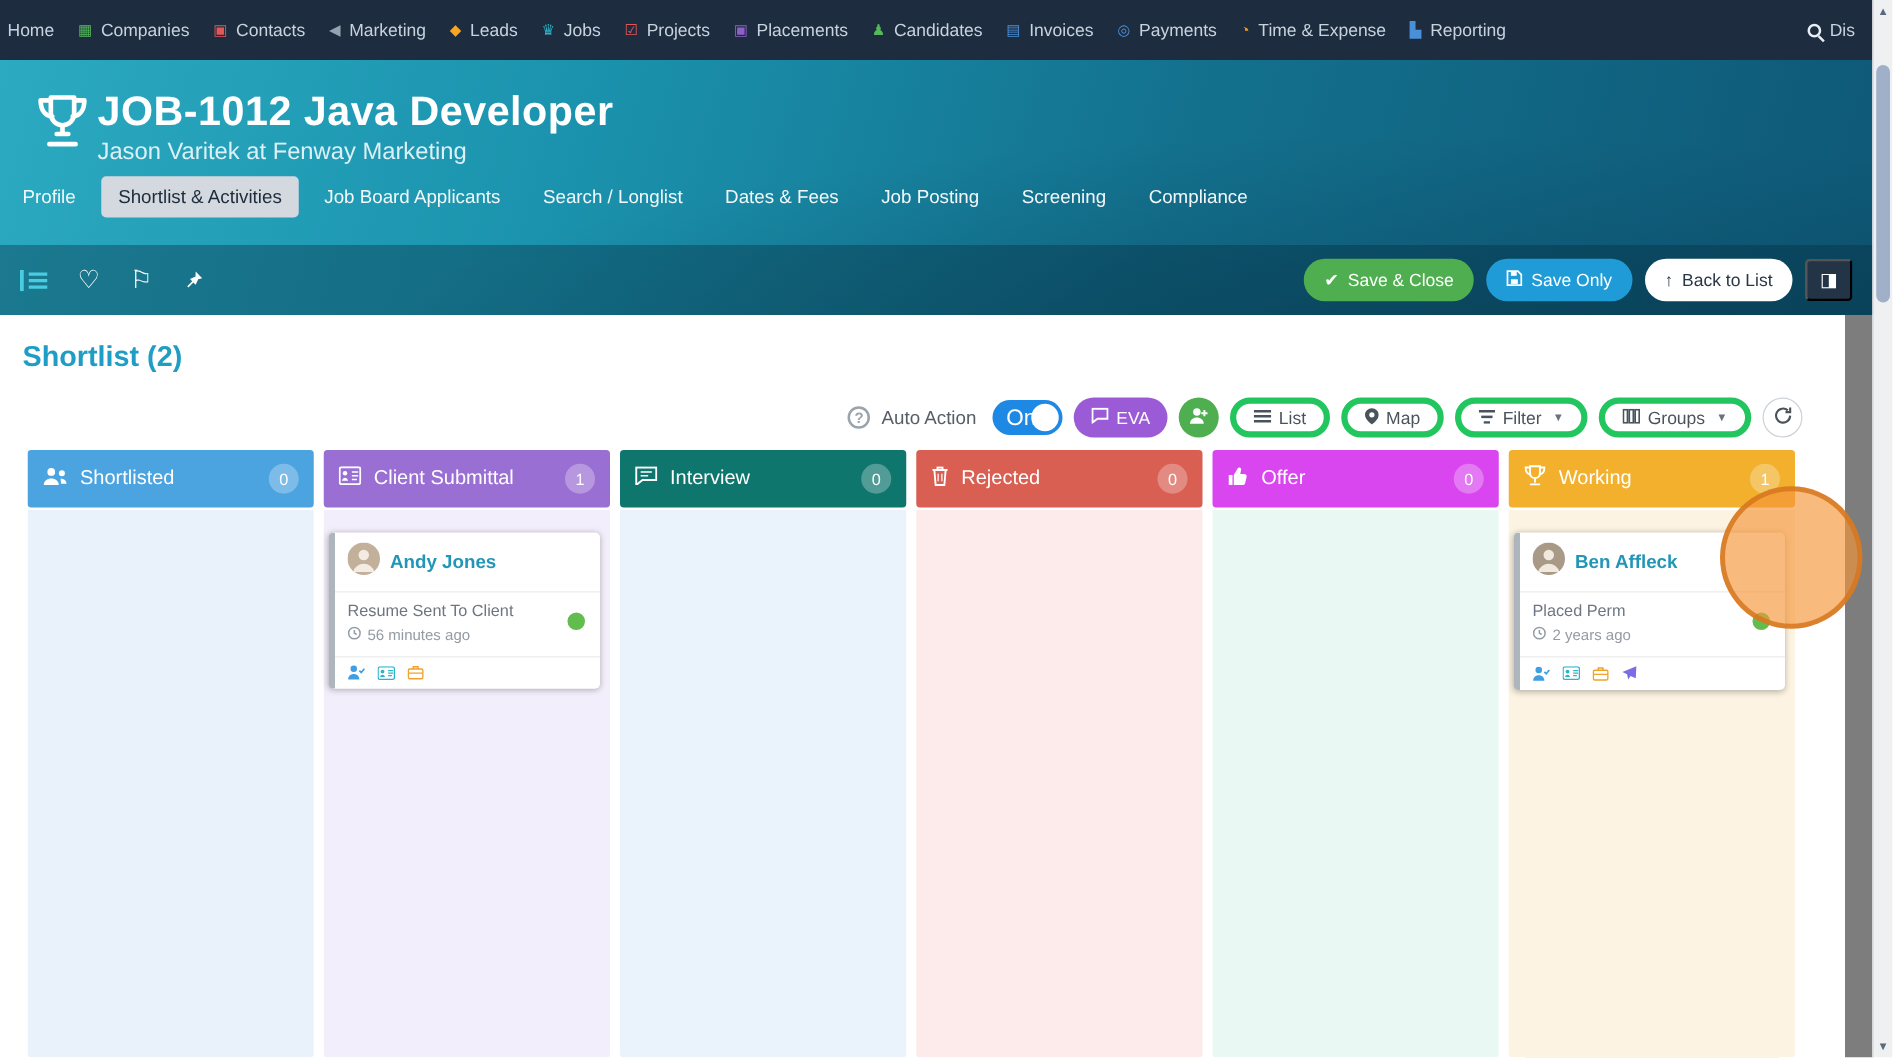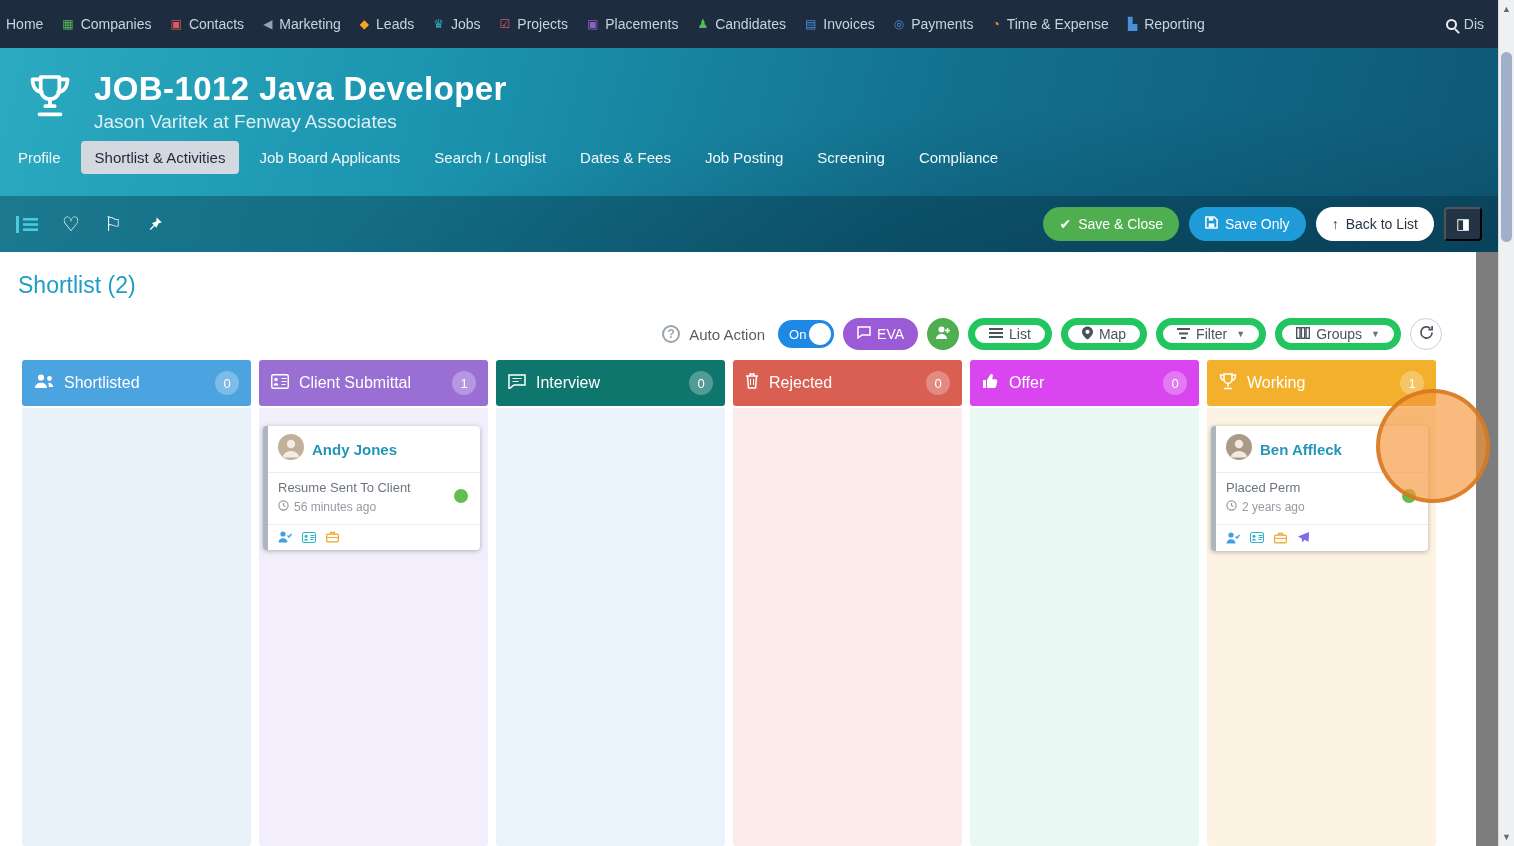--- a/index.html
+++ b/index.html
@@ -13,56 +13,56 @@
   .nav-item.last{margin-left:auto}
   .nav-ico{font-size:12px;line-height:1}
   .search-glyph{width:11px;height:11px;border:2px solid #e8eef4;border-radius:50%;position:relative;display:inline-block}
   .search-glyph::after{content:"";position:absolute;width:2px;height:6px;background:#e8eef4;left:8px;top:7px;transform:rotate(-45deg)}
 
   
   .hero{position:absolute;top:48px;left:0;right:16px;height:204px;color:#fff;
     background:linear-gradient(105deg,#2baac1 0%,#1b93ae 30%,#13718e 62%,#0e5876 100%);z-index:4}
   .hero::after{content:"";position:absolute;inset:0;pointer-events:none;
     background:radial-gradient(ellipse at 75% 130%,rgba(0,30,50,.30),transparent 55%)}
-  .hero-main{display:flex;align-items:flex-start;gap:16px;padding:22px 0 0 22px;position:relative;z-index:2}
+  .hero-main{display:flex;align-items:center;padding:22px 0 0 22px;position:relative;z-index:2}
   .hero-title{font-size:33px;font-weight:bold;letter-spacing:.4px}
   .hero-sub{font-size:19px;color:#dcf0f5;margin-top:3px}
   .tabs{display:flex;gap:6px;padding:8px 0 0 4px;position:relative;z-index:2}
   .tab{padding:8px 14px;font-size:15px;color:#f2f8fa;border-radius:4px;cursor:pointer}
   .tab.active{background:#d3d9df;color:#1d2b3a}
   .actionbar{position:absolute;left:0;right:0;bottom:0;height:56px;background:rgba(6,44,62,.38);
     display:flex;align-items:center;padding:0 16px;z-index:2}
   .ab-ico{margin-right:24px;display:flex;align-items:center;cursor:pointer}
   .glyph-ico{color:#fff;font-size:20px;line-height:1}
   .ab-right{margin-left:auto;display:flex;align-items:center;gap:10px}
   .btn{height:34px;border-radius:17px;display:flex;align-items:center;gap:7px;padding:0 16px;
     font-size:14px;color:#fff;cursor:pointer;border:none}
   .btn.green{background:#4fae4f}
   .btn.blue{background:#1f9bd7}
   .btn.white{background:#fff;color:#2a3646}
   .sq-btn{width:38px;height:34px;background:#243447;border-radius:4px;color:#fff;display:flex;
     align-items:center;justify-content:center;font-size:15px;cursor:pointer}
 
   
   .content{position:absolute;top:252px;left:0;width:1476px;bottom:0;background:#fff}
-  .heading{position:absolute;top:20px;left:18px;font-size:23px;color:#1f9dc5;font-weight:400}
+  .heading{position:absolute;top:20px;left:18px;font-size:23px;color:#1f9dc5;font-weight:700}
   .controls{position:absolute;top:66px;right:34px;display:flex;align-items:center;gap:9px}
   .help-ico{width:18px;height:18px;border-radius:50%;border:2px solid #9aa4ad;color:#9aa4ad;
     font-size:12px;display:flex;align-items:center;justify-content:center;font-weight:bold;cursor:pointer}
   .auto-label{font-size:15px;color:#555e66;margin-right:4px}
   .toggle{width:56px;height:28px;border-radius:14px;background:#1e88e5;position:relative;color:#fff;
-    font-size:13px;display:flex;align-items:center;padding-left:11px;cursor:pointer}
+    font-size:18px;display:flex;align-items:center;padding-left:11px;cursor:pointer}
   .toggle .knob{position:absolute;right:3px;top:3px;width:22px;height:22px;border-radius:50%;background:#fff}
   .pill{height:32px;border-radius:16px;display:flex;align-items:center;gap:6px;padding:0 14px;
     font-size:14px;cursor:pointer}
   .pill.eva{background:#9c5bd6;color:#fff}
   .circle-btn{width:32px;height:32px;border-radius:50%;display:flex;align-items:center;
     justify-content:center;cursor:pointer;border:none}
   .circle-btn.green{background:#4fae4f}
-  .pill.outline{background:#fff;border:7px solid #22c55e;color:#4a535c}
+  .pill.outline{background:#fff;border:5px solid #22c55e;color:#4a535c}
   .caret{font-size:9px;color:#6a737c;margin-left:3px}
   .refresh{width:32px;height:32px;border-radius:50%;border:1px solid #cdd2d8;background:#fff;
     display:flex;align-items:center;justify-content:center;cursor:pointer}
 
   
   .board{position:absolute;top:108px;left:22px;bottom:0;display:flex;gap:8px;overflow:hidden}
   .col{width:229px;display:flex;flex-direction:column}
   .col-header{height:46px;border-radius:3px;display:flex;align-items:center;gap:10px;padding:0 12px;color:#fff}
   .col-name{font-size:16px}
   .col-count{margin-left:auto;min-width:24px;height:24px;border-radius:12px;background:rgba(255,255,255,.28);
@@ -161,21 +161,21 @@
   <div class="hero-main">
     <span>
       <svg width="56" height="56" viewBox="0 0 48 48" fill="none" stroke="#fff" stroke-width="3.2" stroke-linecap="round" stroke-linejoin="round">
         <path d="M16 6h16v11a8 8 0 0 1-16 0z"></path>
         <path d="M16 8h-7c0 7 3.5 10.5 8 11M32 8h7c0 7-3.5 10.5-8 11"></path>
         <path d="M24 25v6M15 38h18M20 31h8"></path>
       </svg>
     </span>
     <div>
       <div class="hero-title">JOB-1012 Java Developer</div>
-      <div class="hero-sub">Jason Varitek at Fenway Associates</div>
+      <div class="hero-sub">Jason Varitek at Fenway Marketing</div>
     </div>
   </div>
   <div class="tabs">
     <div class="tab">Profile</div>
     <div class="tab active">Shortlist &amp; Activities</div>
     <div class="tab">Job Board Applicants</div>
     <div class="tab">Search / Longlist</div>
     <div class="tab">Dates &amp; Fees</div>
     <div class="tab">Job Posting</div>
     <div class="tab">Screening</div>

